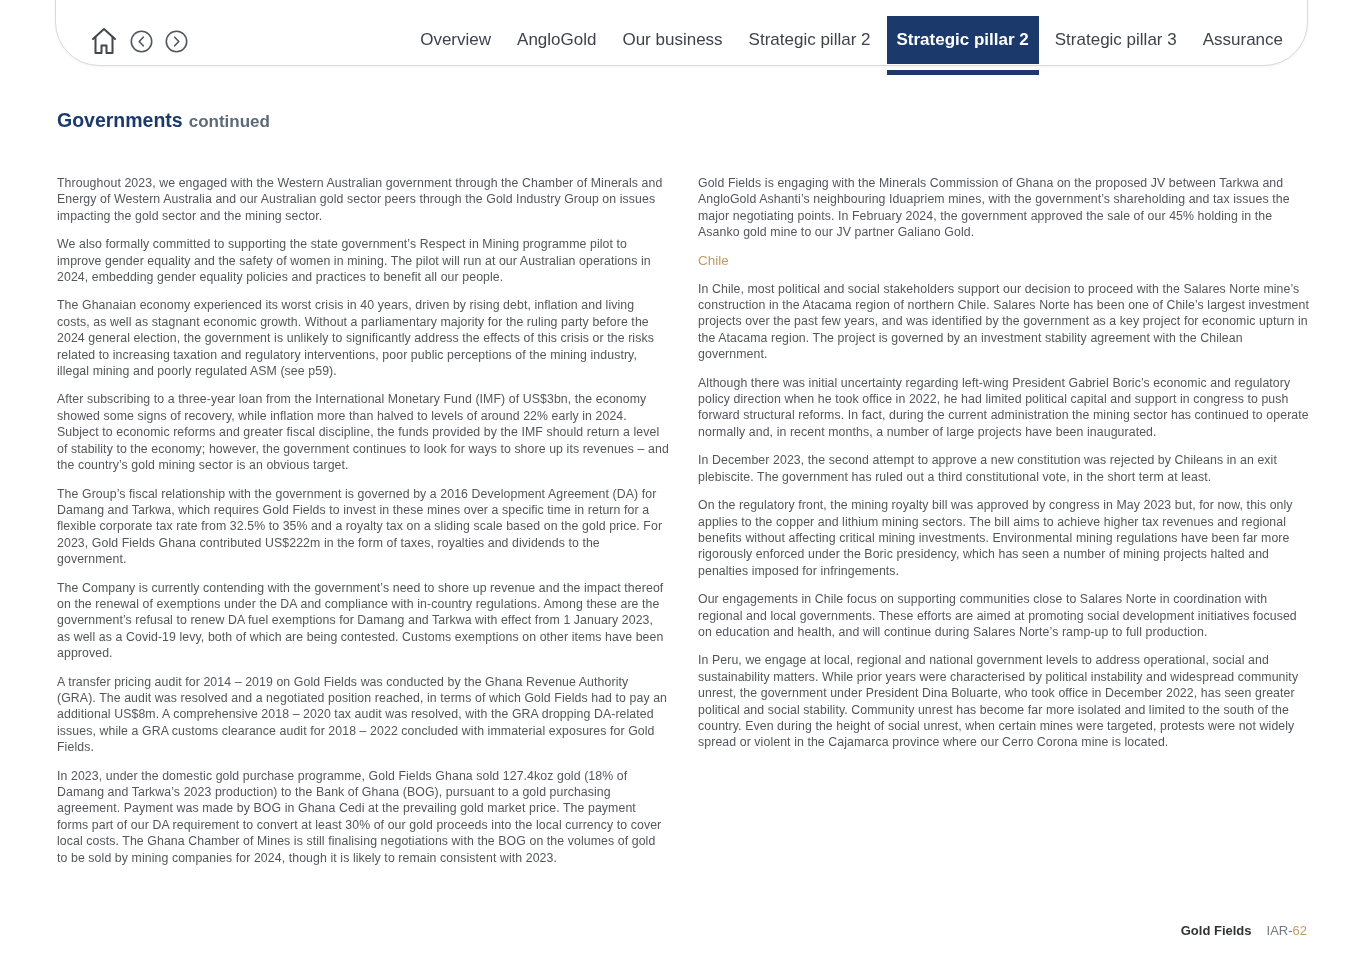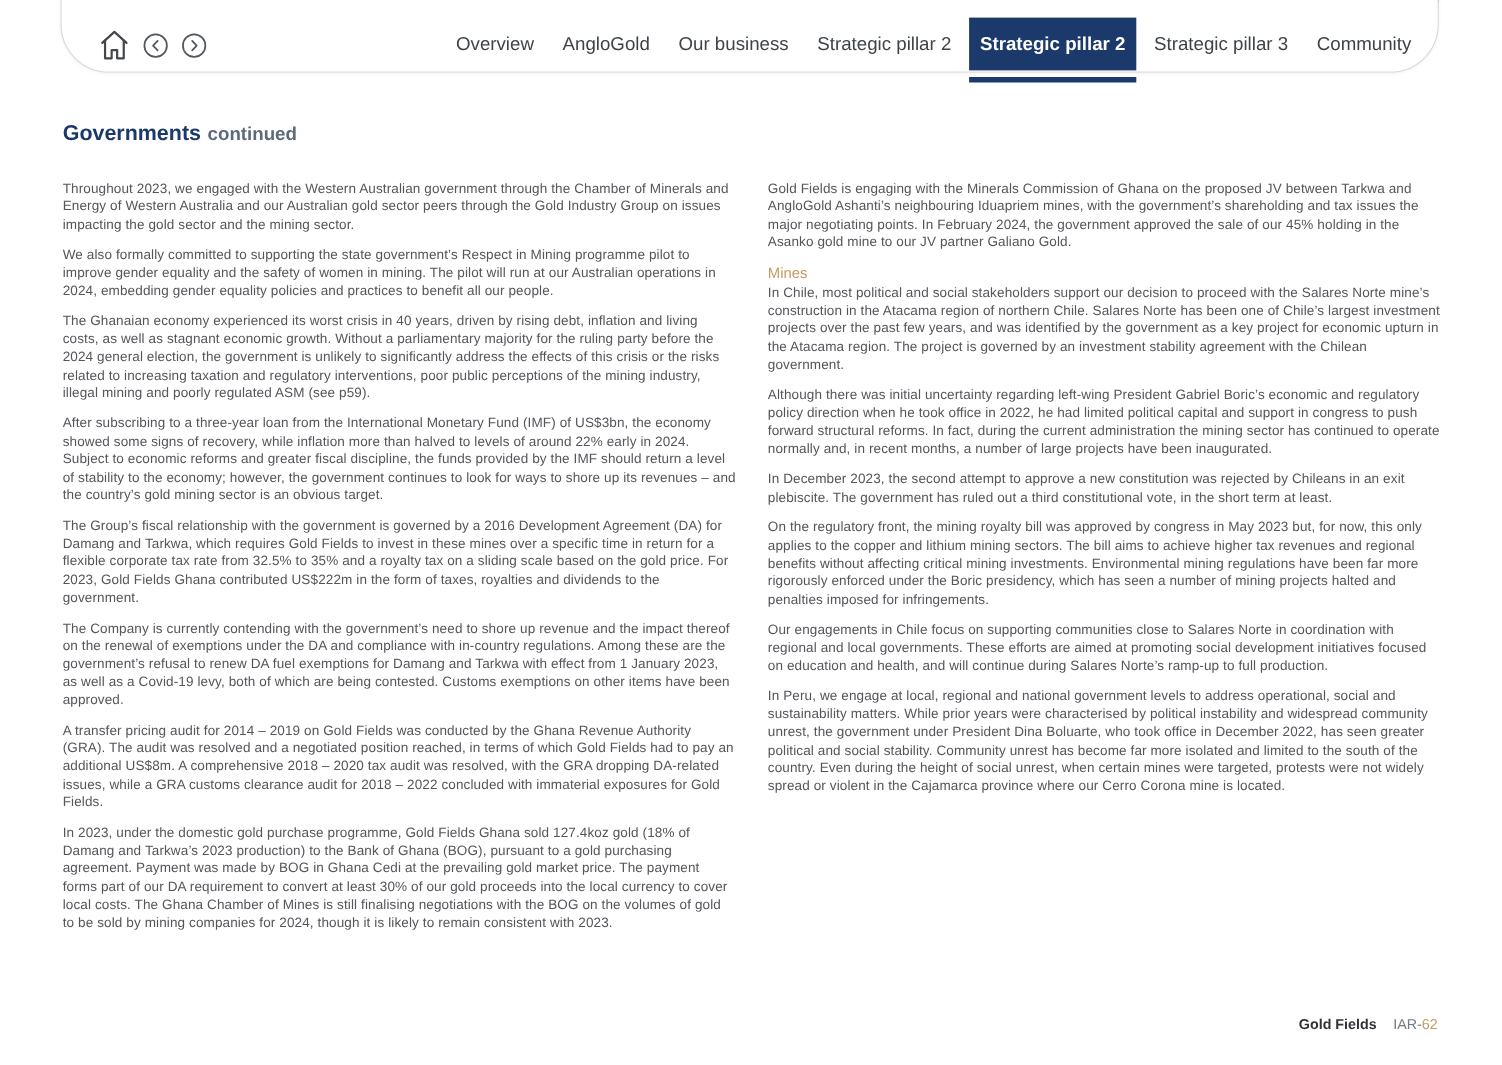--- a/index.html
+++ b/index.html
@@ -38,21 +38,21 @@
   }
   .page-title{position:absolute;left:57px;top:98px;white-space:nowrap;}
   .page-title .main{font-size:19.5px;font-weight:bold;color:var(--navy);}
   .page-title .suffix{font-size:17px;font-weight:700;color:var(--muted);margin-left:6px;}
   .columns{
     position:absolute;left:57px;top:163px;width:1253px;
     display:grid;grid-template-columns:612px 612px;column-gap:29px;align-items:start;
   }
   .body-para{
     font-size:12.3px;line-height:16.4px;color:var(--body);
-    margin:0 0 11px;letter-spacing:0.1px;
+    margin:12px 0 11px;letter-spacing:0.1px;
   }
   .section-heading{
     font-size:13.5px;line-height:17px;font-weight:400;color:var(--gold);
     margin:5px 0 1px;
   }
   .footer{
     position:absolute;right:58px;top:923px;display:flex;align-items:baseline;gap:15px;
     font-size:13px;
   }
   .footer .brand{font-weight:bold;color:#2f3237;margin-left:20px;}
@@ -94,41 +94,41 @@
   </button>
 </div>
 
 <nav class="tabs" id="tabs">
     <div class="tab">Overview</div>
     <div class="tab">AngloGold</div>
     <div class="tab">Our business</div>
     <div class="tab">Strategic pillar 2</div>
     <div class="tab active">Strategic pillar 2</div>
     <div class="tab">Strategic pillar 3</div>
-    <div class="tab">Community</div>
+    <div class="tab">Assurance</div>
   </nav>
 
 <h1 class="page-title">
   <span class="main">Governments</span><span class="suffix">continued</span>
 </h1>
 
 <main class="columns">
   <div class="col" id="col-left">
       <p class="body-para">Throughout 2023, we engaged with the Western Australian government through the Chamber of Minerals and Energy of Western Australia and our Australian gold sector peers through the Gold Industry Group on issues impacting the gold sector and the mining sector.</p>
       <p class="body-para">We also formally committed to supporting the state government’s Respect in Mining programme pilot to improve gender equality and the safety of women in mining. The pilot will run at our Australian operations in 2024, embedding gender equality policies and practices to benefit all our people.</p>
       <p class="body-para">The Ghanaian economy experienced its worst crisis in 40 years, driven by rising debt, inflation and living costs, as well as stagnant economic growth. Without a parliamentary majority for the ruling party before the 2024 general election, the government is unlikely to significantly address the effects of this crisis or the risks related to increasing taxation and regulatory interventions, poor public perceptions of the mining industry, illegal mining and poorly regulated ASM (see p59).</p>
       <p class="body-para">After subscribing to a three-year loan from the International Monetary Fund (IMF) of US$3bn, the economy showed some signs of recovery, while inflation more than halved to levels of around 22% early in 2024. Subject to economic reforms and greater fiscal discipline, the funds provided by the IMF should return a level of stability to the economy; however, the government continues to look for ways to shore up its revenues – and the country’s gold mining sector is an obvious target.</p>
       <p class="body-para">The Group’s fiscal relationship with the government is governed by a 2016 Development Agreement (DA) for Damang and Tarkwa, which requires Gold Fields to invest in these mines over a specific time in return for a flexible corporate tax rate from 32.5% to 35% and a royalty tax on a sliding scale based on the gold price. For 2023, Gold Fields Ghana contributed US$222m in the form of taxes, royalties and dividends to the government.</p>
       <p class="body-para">The Company is currently contending with the government’s need to shore up revenue and the impact thereof on the renewal of exemptions under the DA and compliance with in-country regulations. Among these are the government’s refusal to renew DA fuel exemptions for Damang and Tarkwa with effect from 1 January 2023, as well as a Covid-19 levy, both of which are being contested. Customs exemptions on other items have been approved.</p>
       <p class="body-para">A transfer pricing audit for 2014 – 2019 on Gold Fields was conducted by the Ghana Revenue Authority (GRA). The audit was resolved and a negotiated position reached, in terms of which Gold Fields had to pay an additional US$8m. A comprehensive 2018 – 2020 tax audit was resolved, with the GRA dropping DA-related issues, while a GRA customs clearance audit for 2018 – 2022 concluded with immaterial exposures for Gold Fields.</p>
       <p class="body-para">In 2023, under the domestic gold purchase programme, Gold Fields Ghana sold 127.4koz gold (18% of Damang and Tarkwa’s 2023 production) to the Bank of Ghana (BOG), pursuant to a gold purchasing agreement. Payment was made by BOG in Ghana Cedi at the prevailing gold market price. The payment forms part of our DA requirement to convert at least 30% of our gold proceeds into the local currency to cover local costs. The Ghana Chamber of Mines is still finalising negotiations with the BOG on the volumes of gold to be sold by mining companies for 2024, though it is likely to remain consistent with 2023.</p>
     </div>
   <div class="col" id="col-right">
       <p class="body-para">Gold Fields is engaging with the Minerals Commission of Ghana on the proposed JV between Tarkwa and AngloGold Ashanti’s neighbouring Iduapriem mines, with the government’s shareholding and tax issues the major negotiating points. In February 2024, the government approved the sale of our 45% holding in the Asanko gold mine to our JV partner Galiano Gold.</p>
-      <h3 class="section-heading">Mines</h3>
+      <h3 class="section-heading">Chile</h3>
       <p class="body-para">In Chile, most political and social stakeholders support our decision to proceed with the Salares Norte mine’s construction in the Atacama region of northern Chile. Salares Norte has been one of Chile’s largest investment projects over the past few years, and was identified by the government as a key project for economic upturn in the Atacama region. The project is governed by an investment stability agreement with the Chilean government.</p>
       <p class="body-para">Although there was initial uncertainty regarding left-wing President Gabriel Boric’s economic and regulatory policy direction when he took office in 2022, he had limited political capital and support in congress to push forward structural reforms. In fact, during the current administration the mining sector has continued to operate normally and, in recent months, a number of large projects have been inaugurated.</p>
       <p class="body-para">In December 2023, the second attempt to approve a new constitution was rejected by Chileans in an exit plebiscite. The government has ruled out a third constitutional vote, in the short term at least.</p>
       <p class="body-para">On the regulatory front, the mining royalty bill was approved by congress in May 2023 but, for now, this only applies to the copper and lithium mining sectors. The bill aims to achieve higher tax revenues and regional benefits without affecting critical mining investments. Environmental mining regulations have been far more rigorously enforced under the Boric presidency, which has seen a number of mining projects halted and penalties imposed for infringements.</p>
       <p class="body-para">Our engagements in Chile focus on supporting communities close to Salares Norte in coordination with regional and local governments. These efforts are aimed at promoting social development initiatives focused on education and health, and will continue during Salares Norte’s ramp-up to full production.</p>
       <p class="body-para">In Peru, we engage at local, regional and national government levels to address operational, social and sustainability matters. While prior years were characterised by political instability and widespread community unrest, the government under President Dina Boluarte, who took office in December 2022, has seen greater political and social stability. Community unrest has become far more isolated and limited to the south of the country. Even during the height of social unrest, when certain mines were targeted, protests were not widely spread or violent in the Cajamarca province where our Cerro Corona mine is located.</p>
     </div>
 </main>
 
 <footer class="footer">

